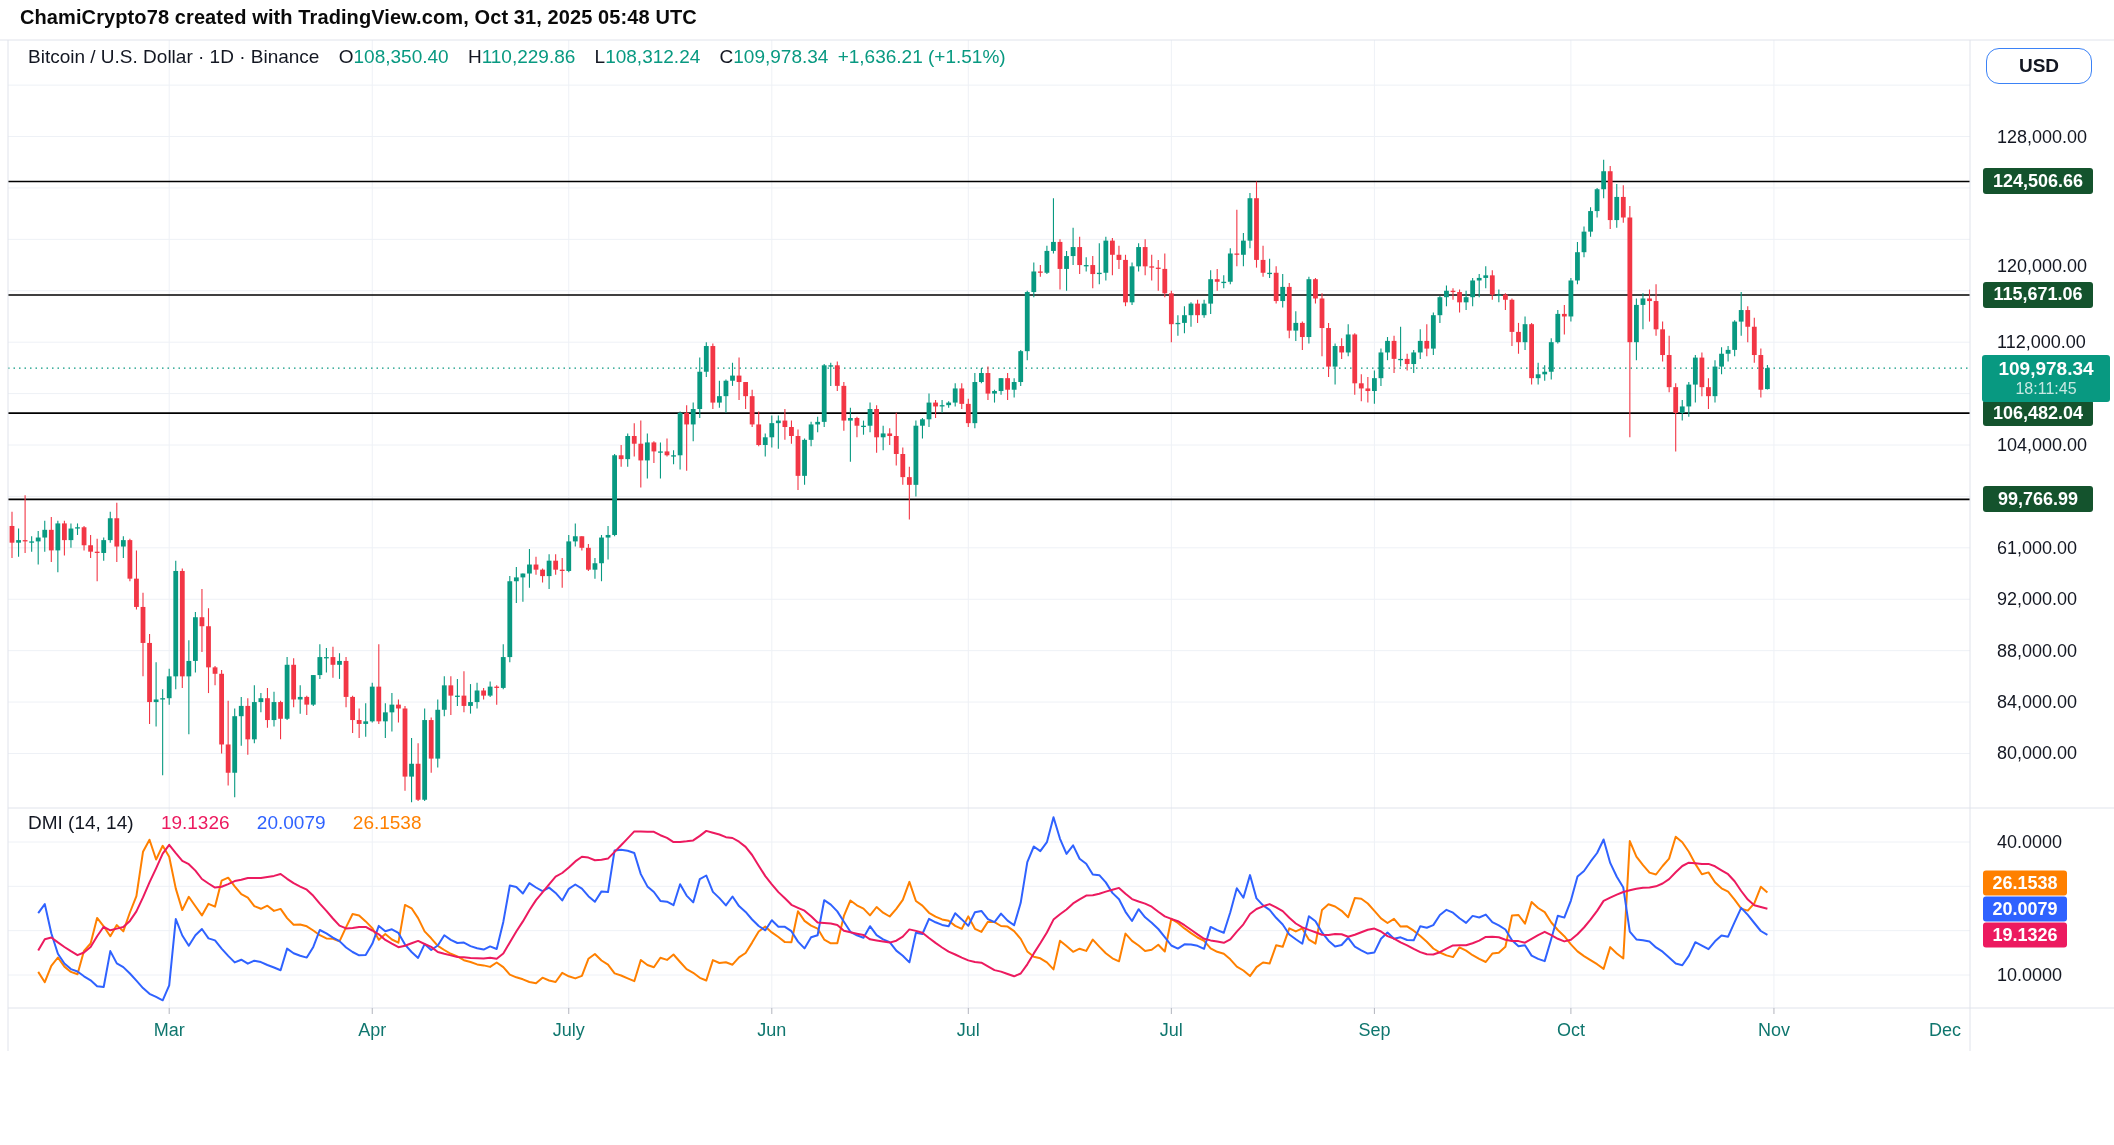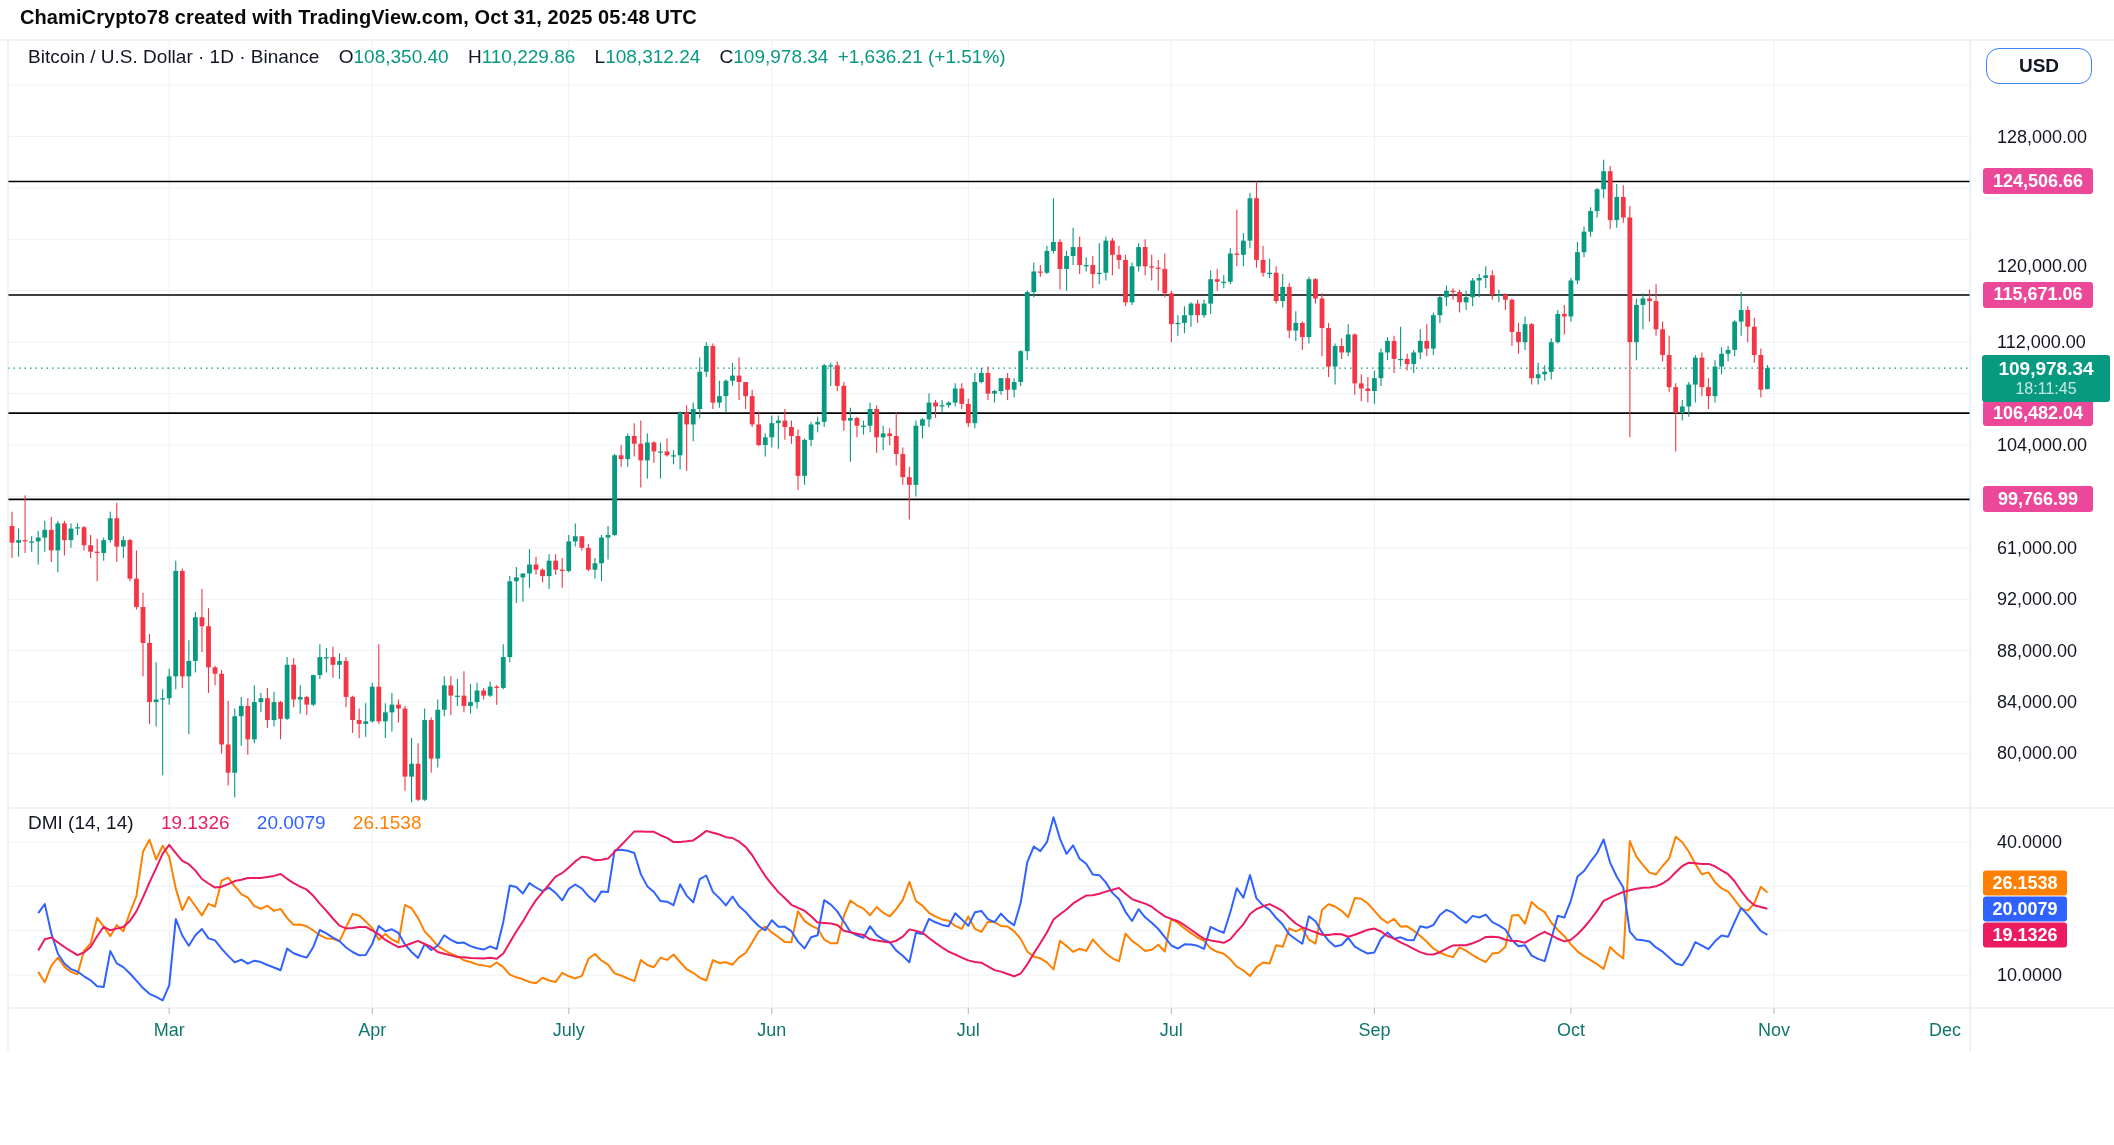--- a/index.html
+++ b/index.html
@@ -10,21 +10,21 @@
   #attribution{left:20px;top:6px;font-size:20px;font-weight:700;color:#0a0a0a;letter-spacing:.1px;}
   #symbol-row{left:28px;top:46px;font-size:19px;font-weight:500;}
   #symbol-row .lbl{color:#131722;margin-left:14px;}
   #symbol-row .val{color:#089981;}
   #symbol-row .chg{color:#089981;margin-left:4px;}
   #usd-button{left:1986px;top:48px;width:104px;height:34px;border:1px solid #3b82f6;border-radius:13px;
               display:flex;align-items:center;justify-content:center;font-size:19px;font-weight:600;color:#131722;background:#fff;cursor:pointer;}
   #dmi-row{left:28px;top:812px;font-size:19px;font-weight:500;}
   #dmi-row span{margin-right:22px;}
   .axis-label{position:absolute;left:1997px;font-size:18px;color:#131722;transform:translateY(-50%);}
-  .badge{position:absolute;left:1983px;width:110px;height:26px;border-radius:3px;background:#ec4899;color:#fff;
+  .badge{position:absolute;left:1983px;width:110px;height:26px;border-radius:3px;background:#14532d;color:#fff;
          font-size:18px;font-weight:600;display:flex;align-items:center;justify-content:center;transform:translateY(-50%);}
   .badge.small{width:84px;height:25px;}
   #current-badge{position:absolute;left:1982px;width:128px;border-radius:3px;background:#089981;color:#fff;
                  text-align:center;padding:3px 0 4px 0;}
   #current-badge .p{font-size:19px;font-weight:600;line-height:22px;}
   #current-badge .t{font-size:16px;line-height:18px;color:rgba(255,255,255,.78);}
   .month-label{position:absolute;top:1020px;width:80px;margin-left:-40px;text-align:center;font-size:18px;color:#0f766e;}
   #footer-logo{left:23px;top:1076px;display:flex;align-items:center;gap:9px;cursor:pointer;}
   #footer-logo .wordmark{font-size:31px;font-weight:800;color:#131722;letter-spacing:-0.6px;}
 </style>

